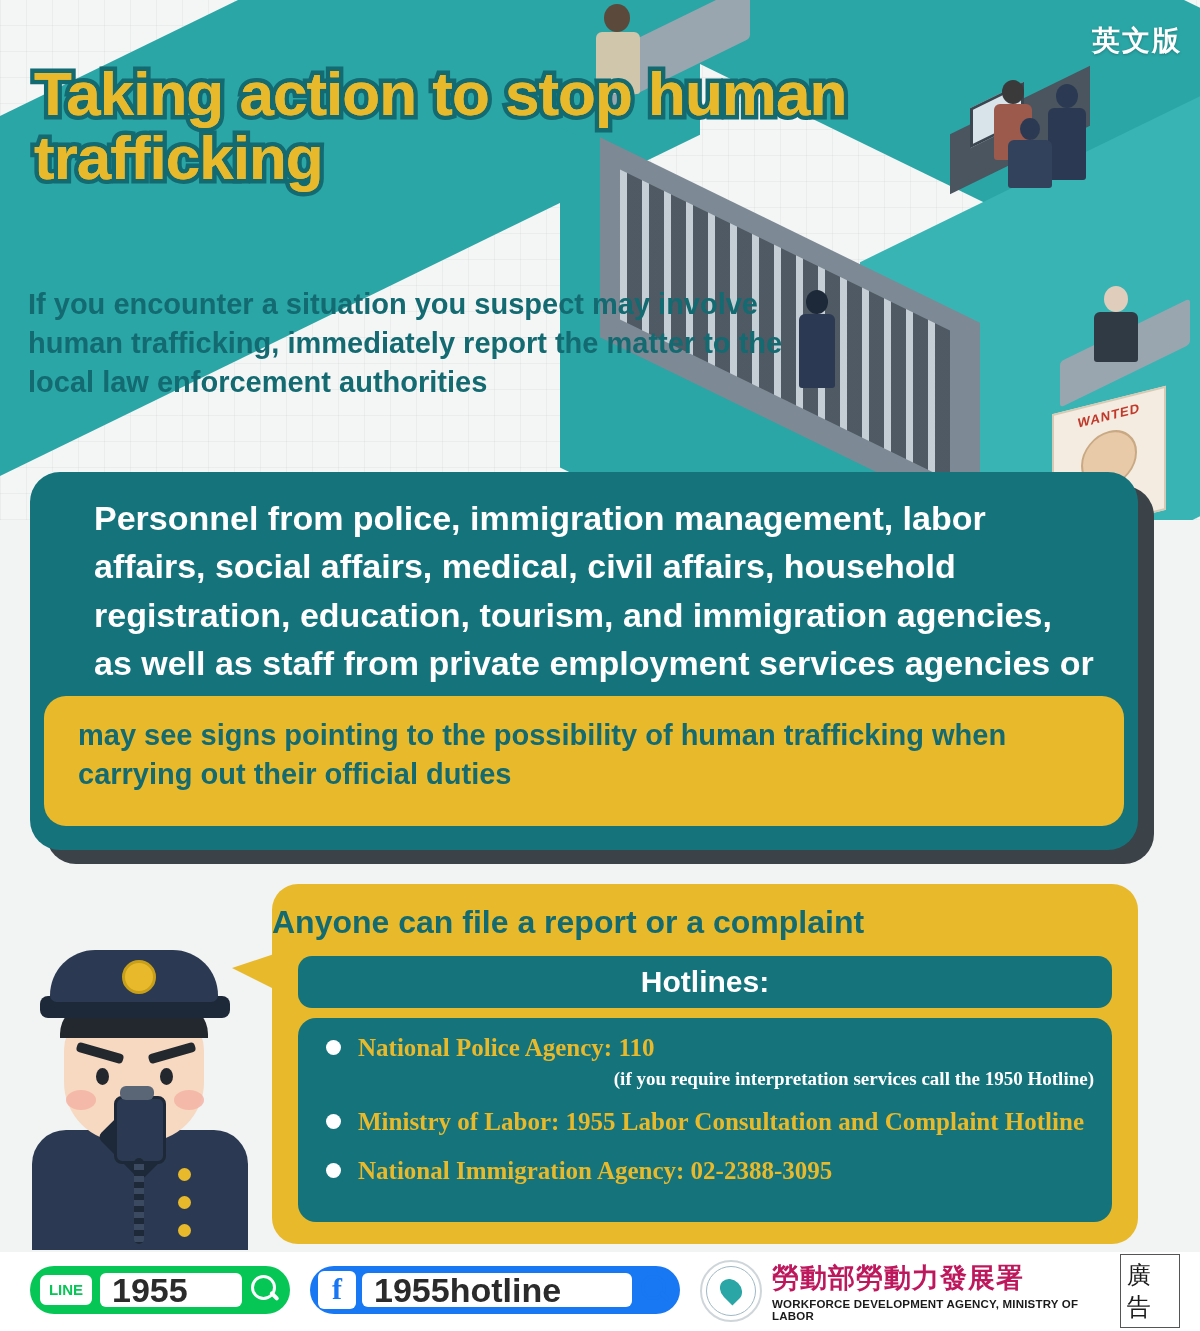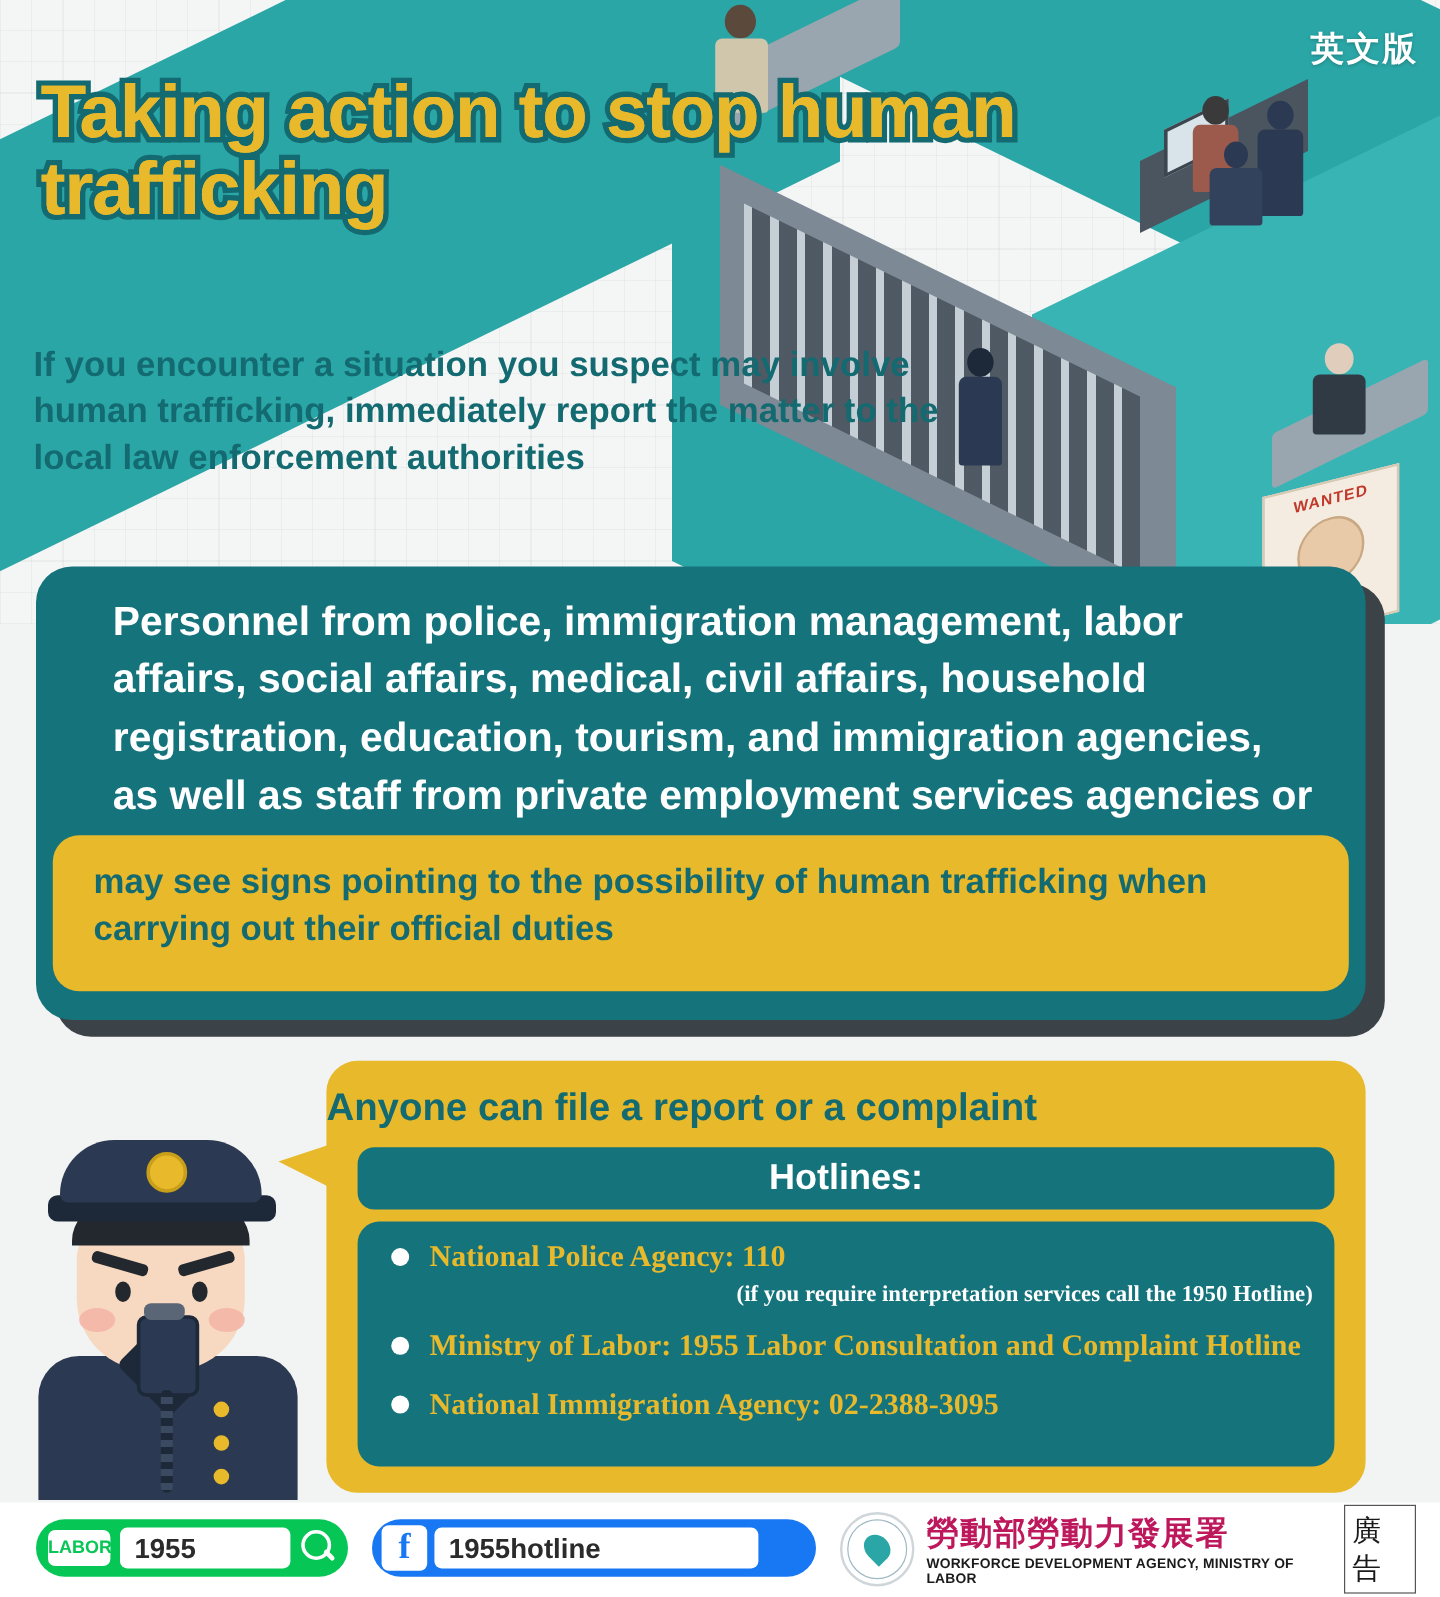--- a/index.html
+++ b/index.html
@@ -205,21 +205,21 @@
     position:absolute;left:30px;top:14px;width:260px;height:48px;
     background:#06c755;border-radius:26px;display:flex;align-items:center;
   }
   .line-logo{
     width:52px;height:30px;margin-left:8px;background:#ffffff;border-radius:8px;
     color:#06c755;font-size:15px;font-weight:bold;text-align:center;line-height:30px;
     border:2px solid #06c755;
   }
   .pill-input{
     flex:1;height:34px;margin:0 6px;background:#ffffff;border-radius:6px;
-    font-size:23px;font-weight:bold;color:#2b2b2b;line-height:34px;padding-left:12px;
+    font-size:34px;font-weight:bold;color:#2b2b2b;line-height:34px;padding-left:12px;
     font-family:"Liberation Sans",sans-serif;
   }
   .mag{width:34px;height:34px;margin-right:8px;position:relative;}
   .mag::before{content:"";position:absolute;left:3px;top:2px;width:19px;height:19px;border:3.5px solid #ffffff;border-radius:50%;}
   .mag::after{content:"";position:absolute;left:21px;top:21px;width:11px;height:3.5px;background:#ffffff;transform:rotate(45deg);border-radius:2px;}
   .mag.blue::before{border-color:#1877f2;}
   .mag.blue::after{background:#1877f2;}
   .fb-pill{
     position:absolute;left:310px;top:14px;width:370px;height:48px;background:#1877f2;border-radius:26px;display:flex;align-items:center;
   }
@@ -358,21 +358,21 @@
     <div class="radio-top"></div>
     <div class="cord"></div>
     <div class="btn-gold" style="left:156px;top:224px;"></div>
     <div class="btn-gold" style="left:156px;top:252px;"></div>
     <div class="btn-gold" style="left:156px;top:280px;"></div>
   </div>
 
   <div class="footer">
 
     <div class="line-pill">
-      <div class="line-logo">LABOR</div>
+      <div class="line-logo">LINE</div>
       <div class="pill-input">1955</div>
       <div class="mag"></div>
     </div>
 
     <div class="fb-pill">
       <div class="fb-f">f</div>
       <div class="pill-input">1955hotline</div>
       <div class="mag blue"></div>
     </div>
 

